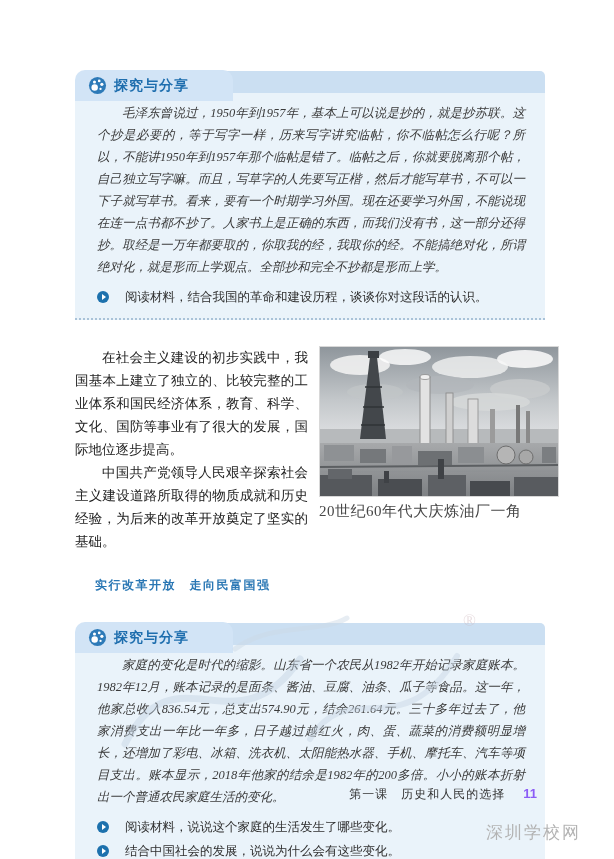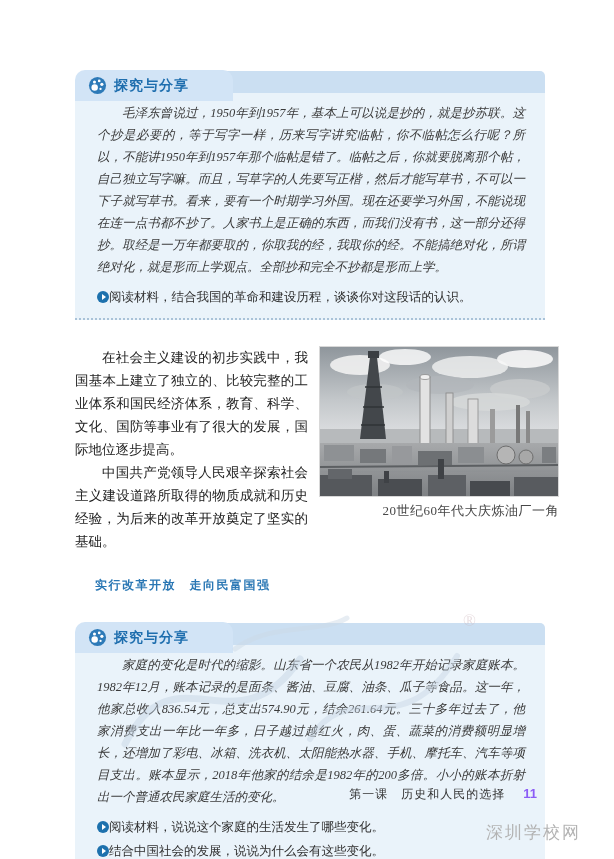--- a/index.html
+++ b/index.html
@@ -31,42 +31,42 @@
   .box-body{
     background:#eaf3fa;
     padding:9px 20px 11px 22px;
     border-bottom:2px dotted #a9c2d8;
   }
   .kai{
     margin:0;font-size:12.5px;line-height:22px;text-indent:2em;
     font-style:italic;color:#3a3a3a;text-align:justify;
   }
   .prompt{
-    margin-top:9px;display:flex;align-items:flex-start;gap:0;
+    margin-top:9px;display:flex;align-items:flex-start;gap:16px;
     font-family:"Liberation Sans","DejaVu Sans",sans-serif;
     font-size:12.5px;line-height:20px;color:#2f2f2f;
   }
   .prompt + .prompt{margin-top:4px;}
   .picon{
     width:12px;height:12px;flex:0 0 12px;border-radius:50%;
     background:#1d71ad;position:relative;margin-top:4px;
   }
   .picon::after{
     content:"";position:absolute;left:4.5px;top:3px;
     border-left:4px solid #fff;border-top:3px solid transparent;border-bottom:3px solid transparent;
   }
 
   
   .main-cols{display:flex;gap:11px;margin-top:26px;width:484px;}
   .text-col{width:233px;flex:0 0 233px;}
   .text-col p{margin:0;font-size:13.5px;line-height:23px;text-indent:2em;text-align:justify;color:#222;}
   .photo-col{width:240px;flex:0 0 240px;}
   .photo-frame{width:238px;height:149px;border:1px solid #d8d8d8;display:block;}
   .caption{
-    margin-top:5px;text-align:right;font-size:13px;color:#474747;letter-spacing:.5px;
+    margin-top:5px;text-align:left;font-size:15px;color:#474747;letter-spacing:.5px;
   }
 
   
   .section-heading{
     margin:24px 0 0 20px;font-size:12px;font-weight:bold;color:#2a77b4;
     letter-spacing:1.5px;font-family:Liberation Mono, monospace;
   }
   .box2-wrap{margin-top:20px;position:relative;}
 
   

